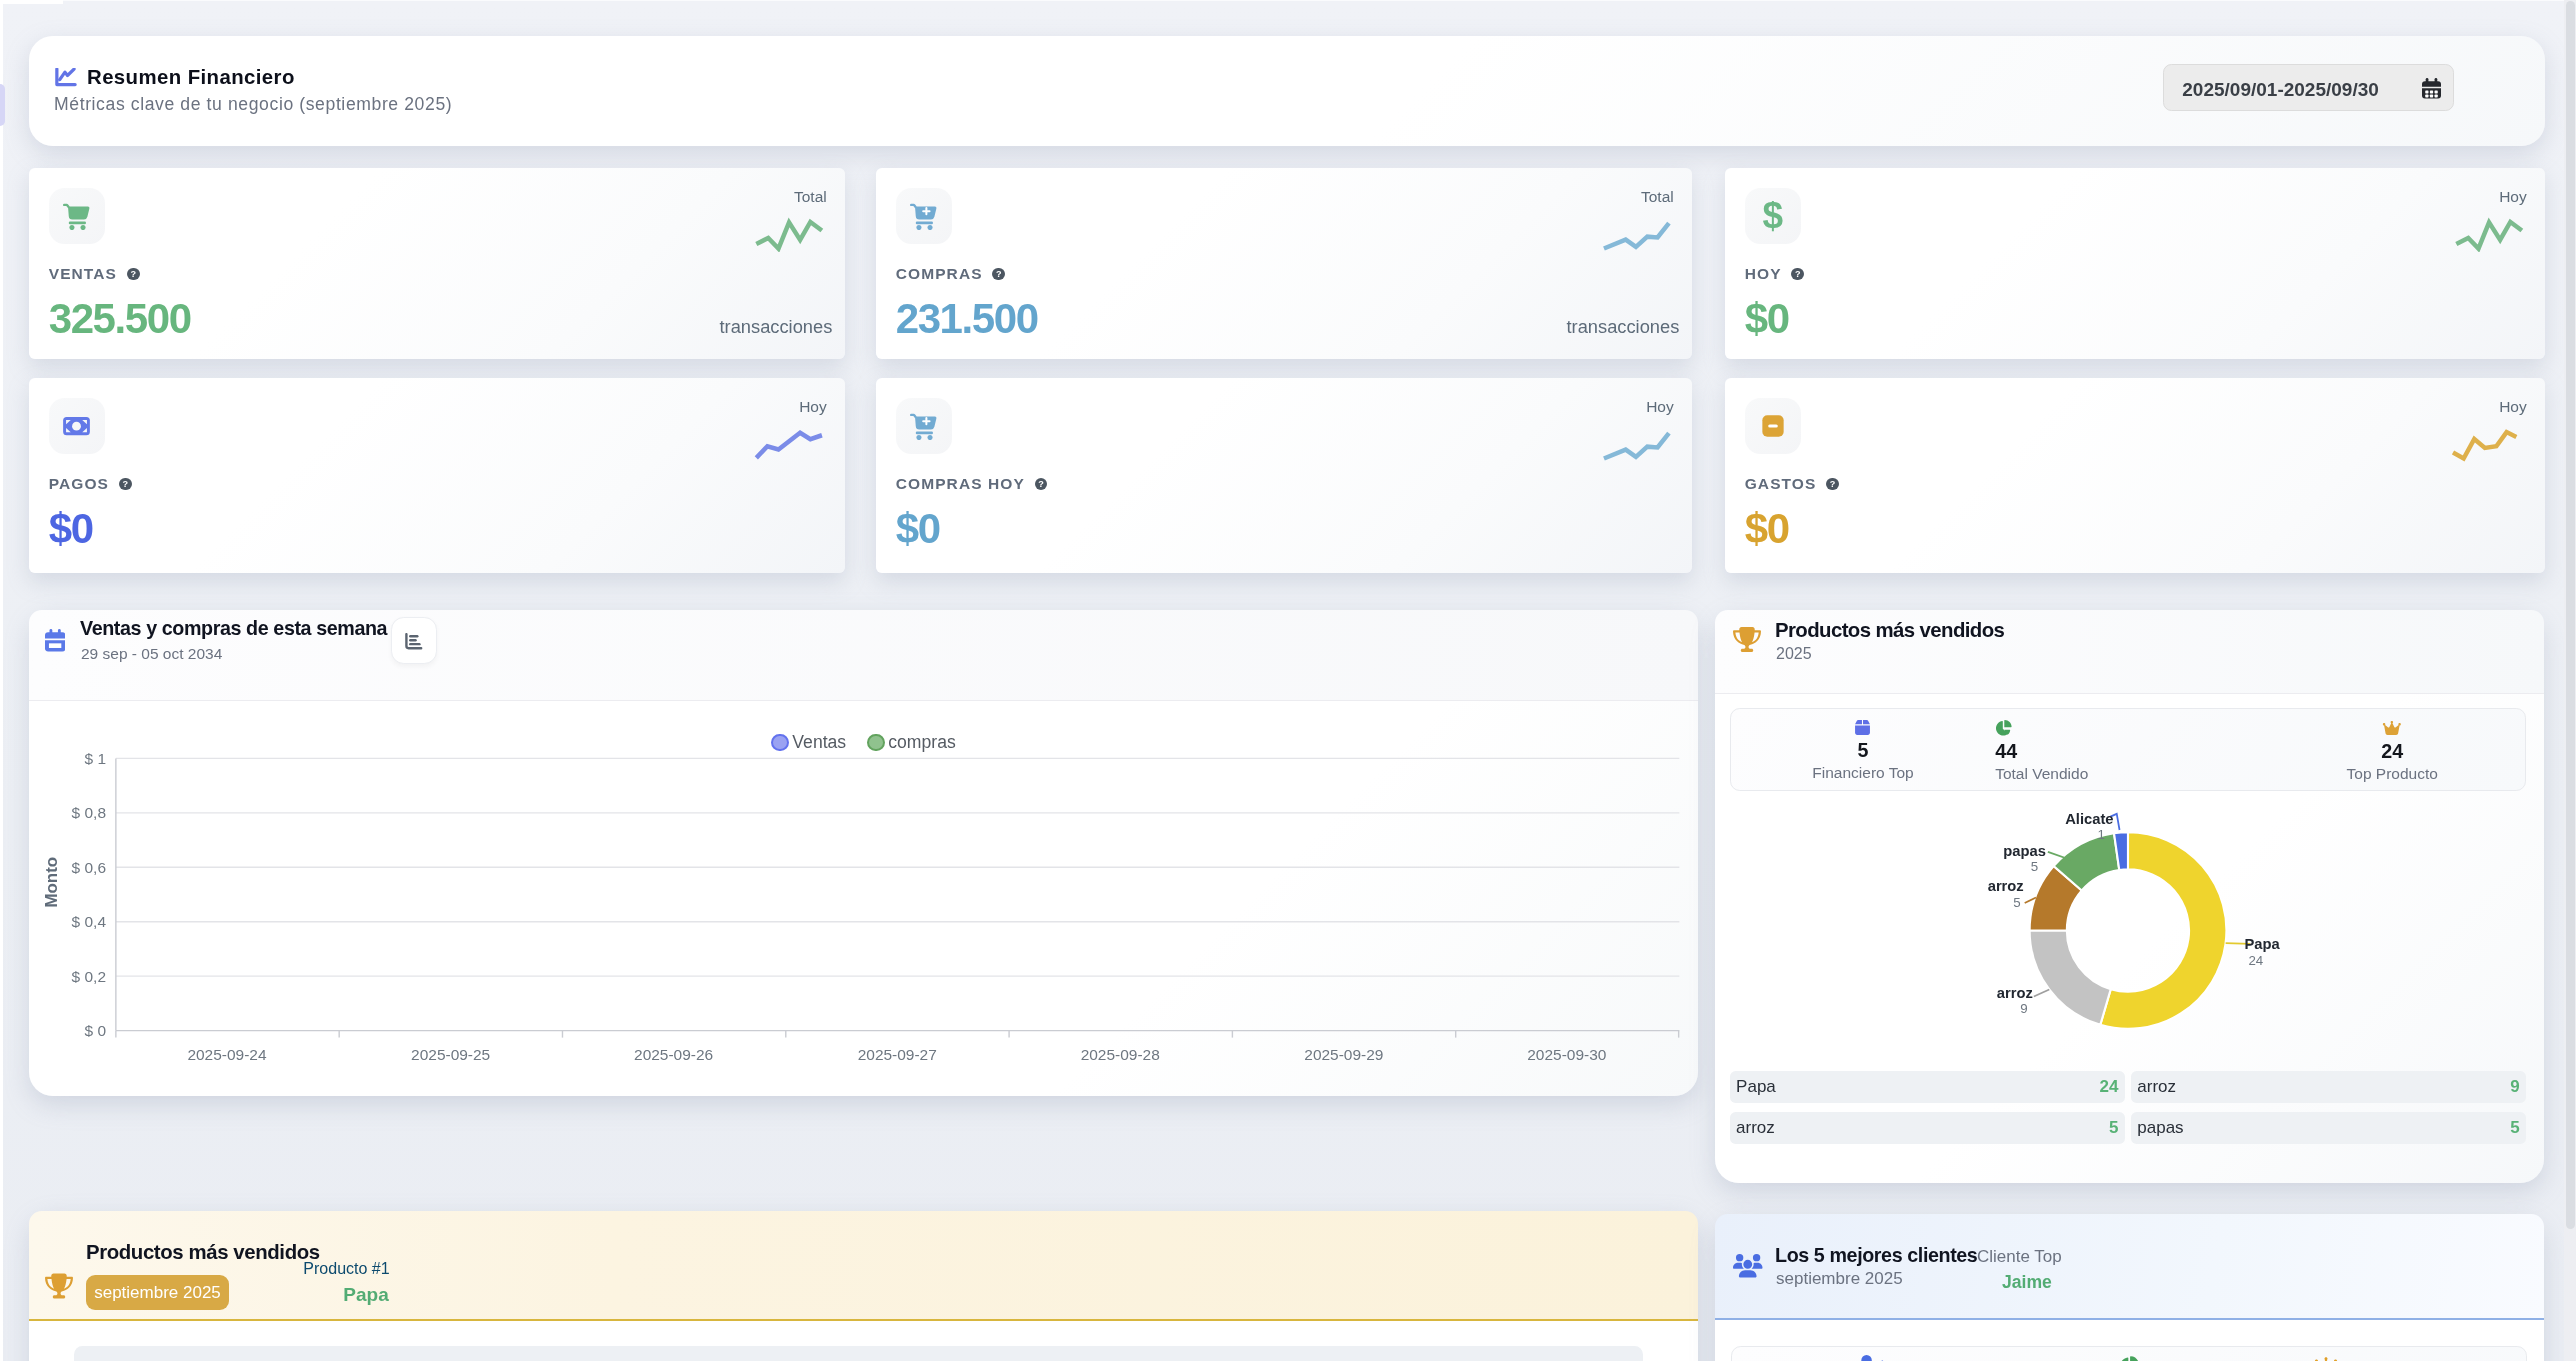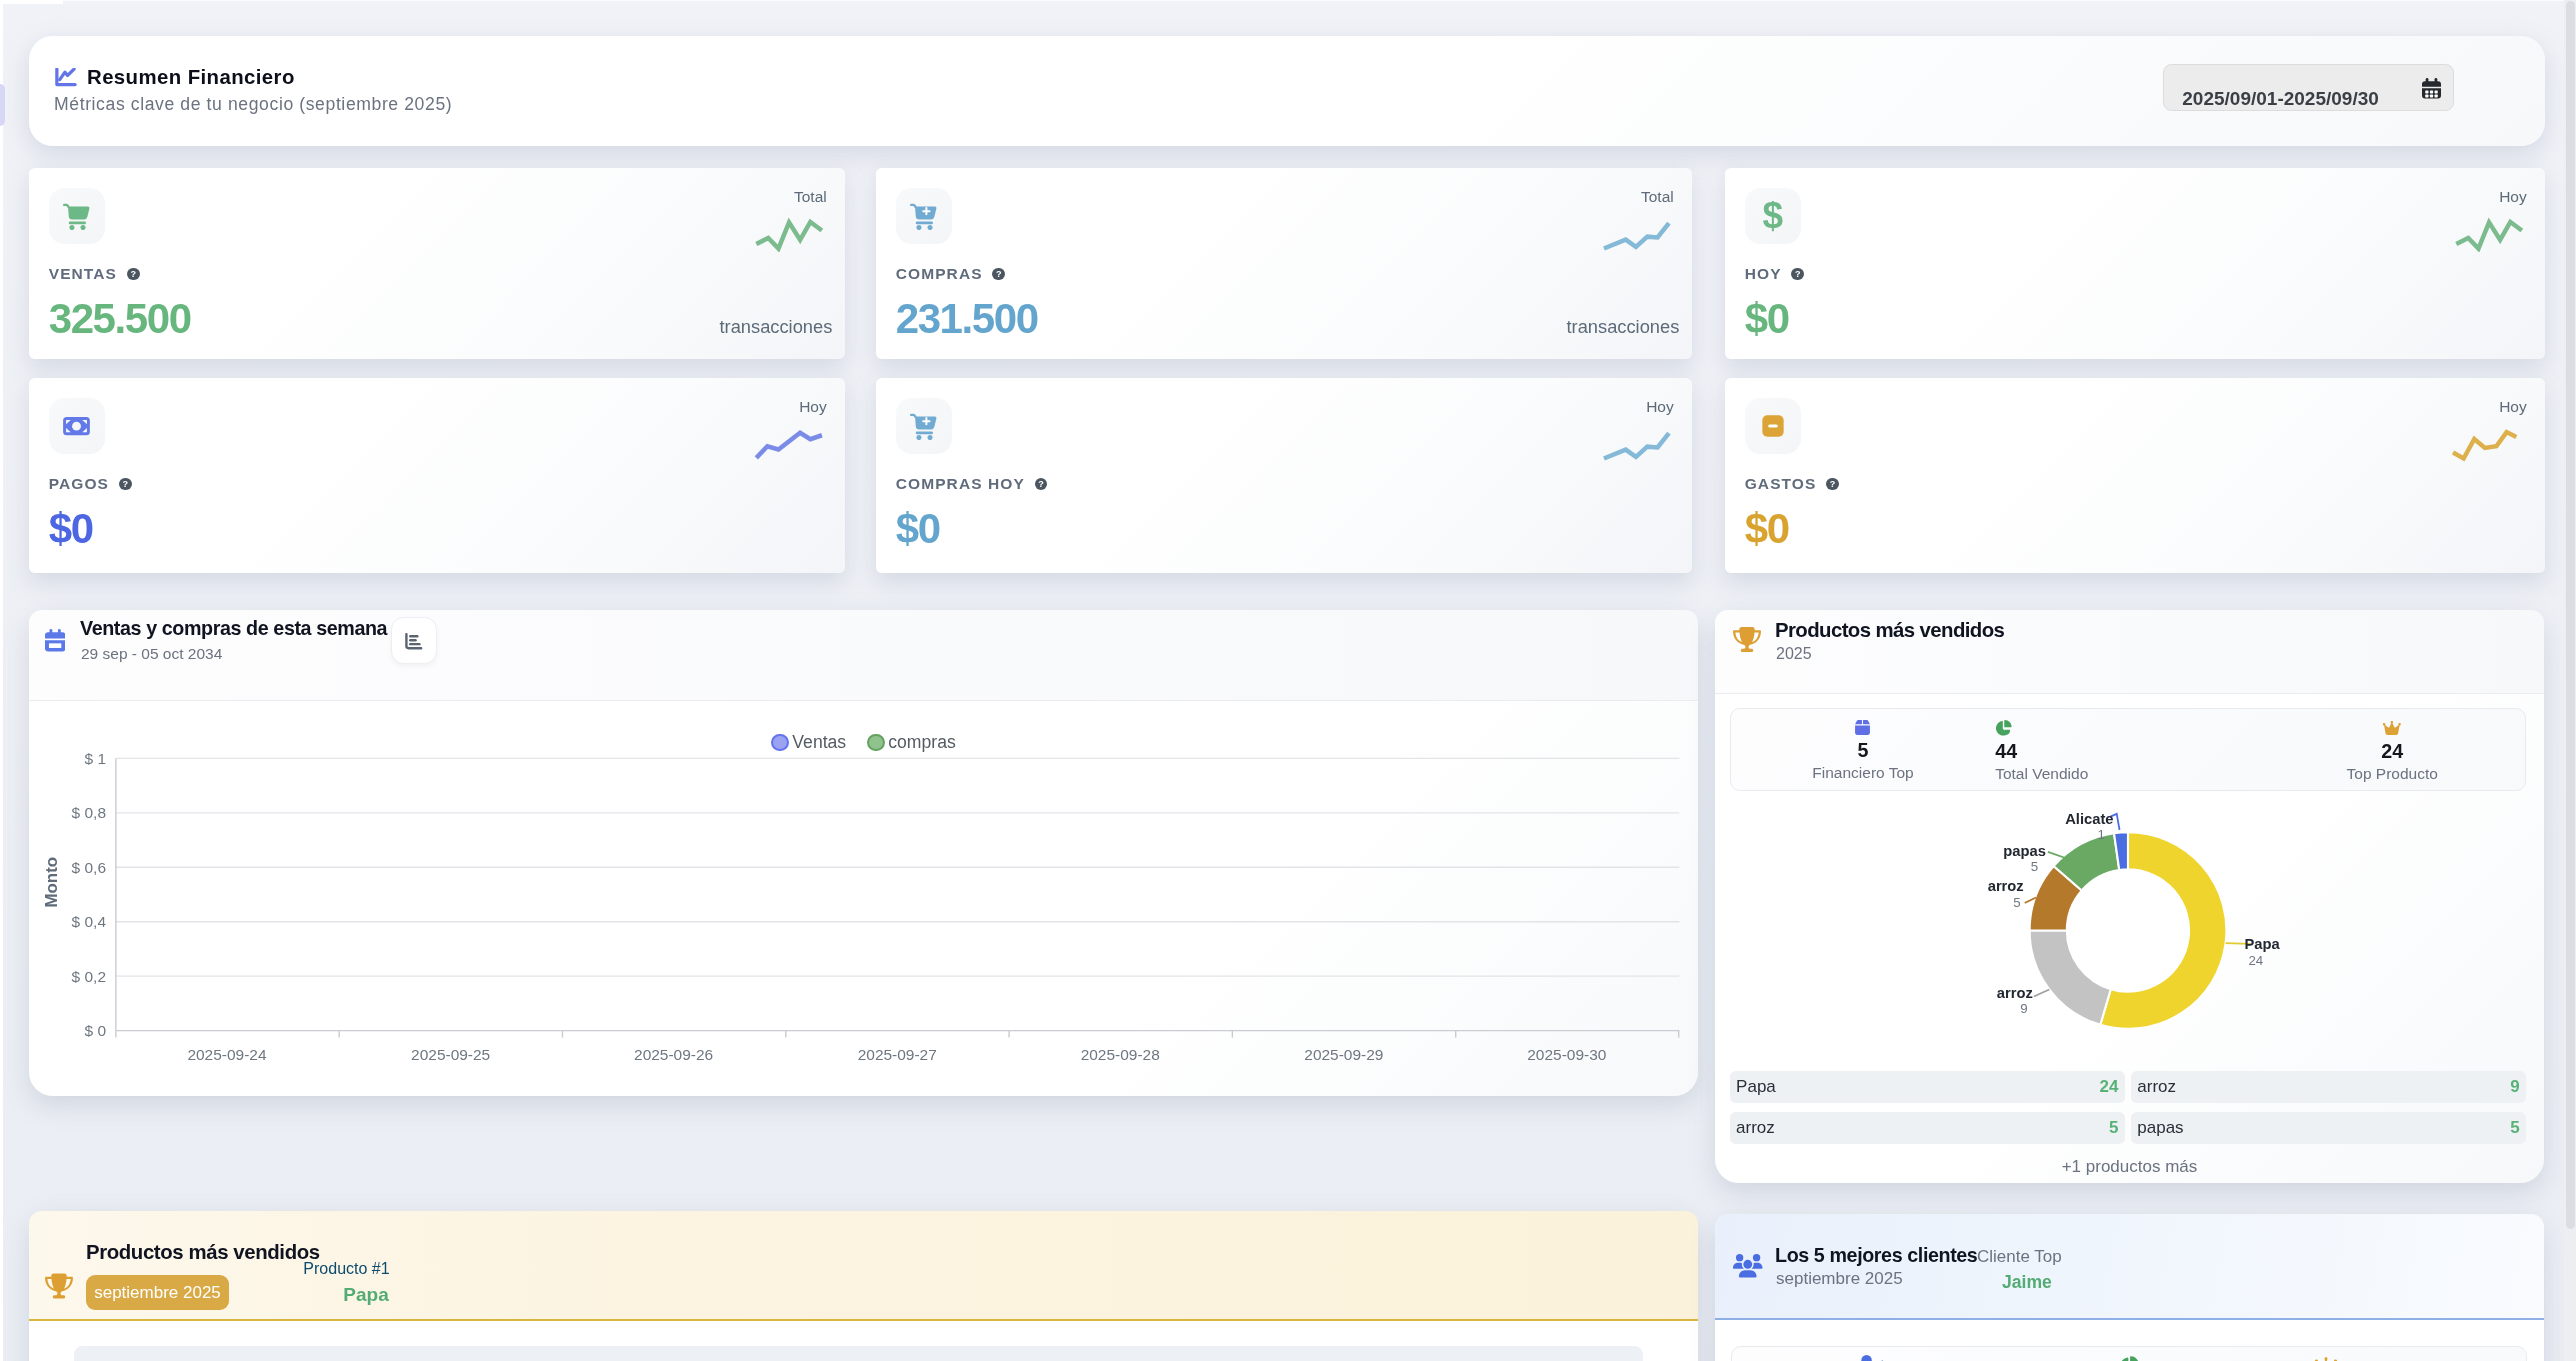--- a/index.html
+++ b/index.html
@@ -34,21 +34,21 @@
 <div class="card" style="left:29px;top:36px;width:2516px;height:110px;">
   <div style="position:absolute;left:26px;top:32px;">
     <svg width="22" height="19.7" viewBox="0 0 31 28" fill="none" stroke="#6274e6" stroke-width="4.6" stroke-linecap="round" stroke-linejoin="round">
       <path d="M2.5 1.5 V23.5 H28.5"></path>
       <path d="M6.6 16.5 L14 5.9 L17.6 10.7 L27 1.5"></path>
     </svg>
   </div>
   <div style="position:absolute;left:58px;top:29.5px;font-size:20.4px;font-weight:700;letter-spacing:0.4px;color:#0c0f1a;">Resumen Financiero</div>
   <div style="position:absolute;left:25px;top:58px;font-size:17.6px;letter-spacing:0.6px;color:#6b7280;">Métricas clave de tu negocio (septiembre 2025)</div>
   <div style="position:absolute;left:2134px;top:28px;width:291px;height:47px;background:#ececec;border:0.7px solid #dcdcdc;border-radius:8.4px;">
-    <span style="position:absolute;left:18.3px;top:23px;font-size:19px;font-weight:700;color:#3a3f46;">2025/09/01-2025/09/30</span>
+    <span style="position:absolute;left:18.3px;top:14px;font-size:19px;font-weight:700;color:#3a3f46;">2025/09/01-2025/09/30</span>
     <svg style="position:absolute;right:12px;top:13.4px;" width="19" height="20.4" viewBox="0 0 27 29" fill="#25282d">
       <rect x="5.3" y="0" width="3.8" height="7" rx="1.9"></rect>
         <rect x="17.9" y="0" width="3.8" height="7" rx="1.9"></rect>
       <path d="M0 8.7 a4.2 4.2 0 0 1 4.2 -4.2 H22.8 A4.2 4.2 0 0 1 27 8.7 v3.6 H0 Z"></path>
       <path d="M0 14.7 H27 V24.8 a4.2 4.2 0 0 1 -4.2 4.2 H4.2 A4.2 4.2 0 0 1 0 24.8 Z"></path>
       <g fill="#fff">
         <rect x="4.6" y="17.6" width="4.6" height="4.4" rx="1"></rect>
           <rect x="11.2" y="17.6" width="4.6" height="4.4" rx="1"></rect>
           <rect x="17.8" y="17.6" width="4.6" height="4.4" rx="1"></rect>
         <rect x="4.6" y="23.6" width="4.6" height="4.2" rx="1"></rect>
@@ -305,21 +305,20 @@
       <span style="font-size:17px;font-weight:bold;color:#58b276;">9</span>
     </div>
   <div style="position:absolute;left:14.8px;top:502px;width:395px;height:32px;background:#eef1f4;border-radius:5.6px;display:flex;align-items:center;justify-content:space-between;padding:0 6.3px;">
       <span style="font-size:17px;color:#2a3039;">arroz</span>
       <span style="font-size:17px;font-weight:bold;color:#58b276;">5</span>
     </div>
   <div style="position:absolute;left:416px;top:502px;width:395px;height:32px;background:#eef1f4;border-radius:5.6px;display:flex;align-items:center;justify-content:space-between;padding:0 6.3px;">
       <span style="font-size:17px;color:#2a3039;">papas</span>
       <span style="font-size:17px;font-weight:bold;color:#58b276;">5</span>
     </div>
-  <div style="position:absolute;left:0;top:547px;width:100%;text-align:center;font-size:17px;color:#6a7280;">+1 productos más</div>
 </div>
 
 <div class="card" style="left:29px;top:1211px;width:1669px;height:295px;background:#ffffff;">
   <div style="position:absolute;left:0;top:0;width:100%;height:110px;border-bottom:2.1px solid #d8b63e;border-radius:12.7px 12.7px 0 0;background:linear-gradient(90deg,#fdf8ec 0%,#fcf4e1 35%,#fbf2db 100%);"></div>
   <svg style="position:absolute;left:15.5px;top:60px;" width="28" height="30" viewBox="0 0 576 512" fill="#dd9f33">
       <path d="M400 0H176c-26.5 0-48.1 21.8-47.1 48.2c.2 5.3 .4 10.6 .7 15.8H24C10.7 64 0 74.7 0 88c0 92.6 33.5 157 78.5 200.7c44.3 43.1 98.3 64.8 138.1 75.8c23.4 6.5 39.4 26 39.4 45.6c0 20.9-17 37.9-37.9 37.9H192c-17.7 0-32 14.3-32 32s14.3 32 32 32H384c17.7 0 32-14.3 32-32s-14.3-32-32-32H357.9C337 448 320 431 320 410.1c0-19.6 15.9-39.2 39.4-45.6c39.9-11 93.9-32.7 138.2-75.8C542.5 245 576 180.6 576 88c0-13.3-10.7-24-24-24H446.4c.3-5.2 .5-10.4 .7-15.8C448.1 21.8 426.5 0 400 0zM48.9 112h84.4c9.1 90.1 29.2 156.3 53.2 202.7c-24.9-11-50.8-26.5-73.2-48.3c-32-31.1-58-76-64.3-154.4zM464.1 266.3c-22.4 21.8-48.3 37.3-73.2 48.3c24-46.4 44.1-112.6 53.2-202.7h84.4c-6.3 78.4-32.3 123.3-64.3 154.4z"></path>
     </svg>
   <div style="position:absolute;left:57px;top:29.5px;font-size:20.4px;font-weight:700;letter-spacing:-0.4px;color:#101420;">Productos más vendidos</div>
   <div style="position:absolute;left:57px;top:64px;width:143px;height:35px;background:#d8a945;border-radius:9.1px;text-align:center;line-height:35px;color:#fff;font-size:17px;">septiembre 2025</div>
   <div style="position:absolute;left:261px;top:49px;width:113px;text-align:center;white-space:nowrap;">

